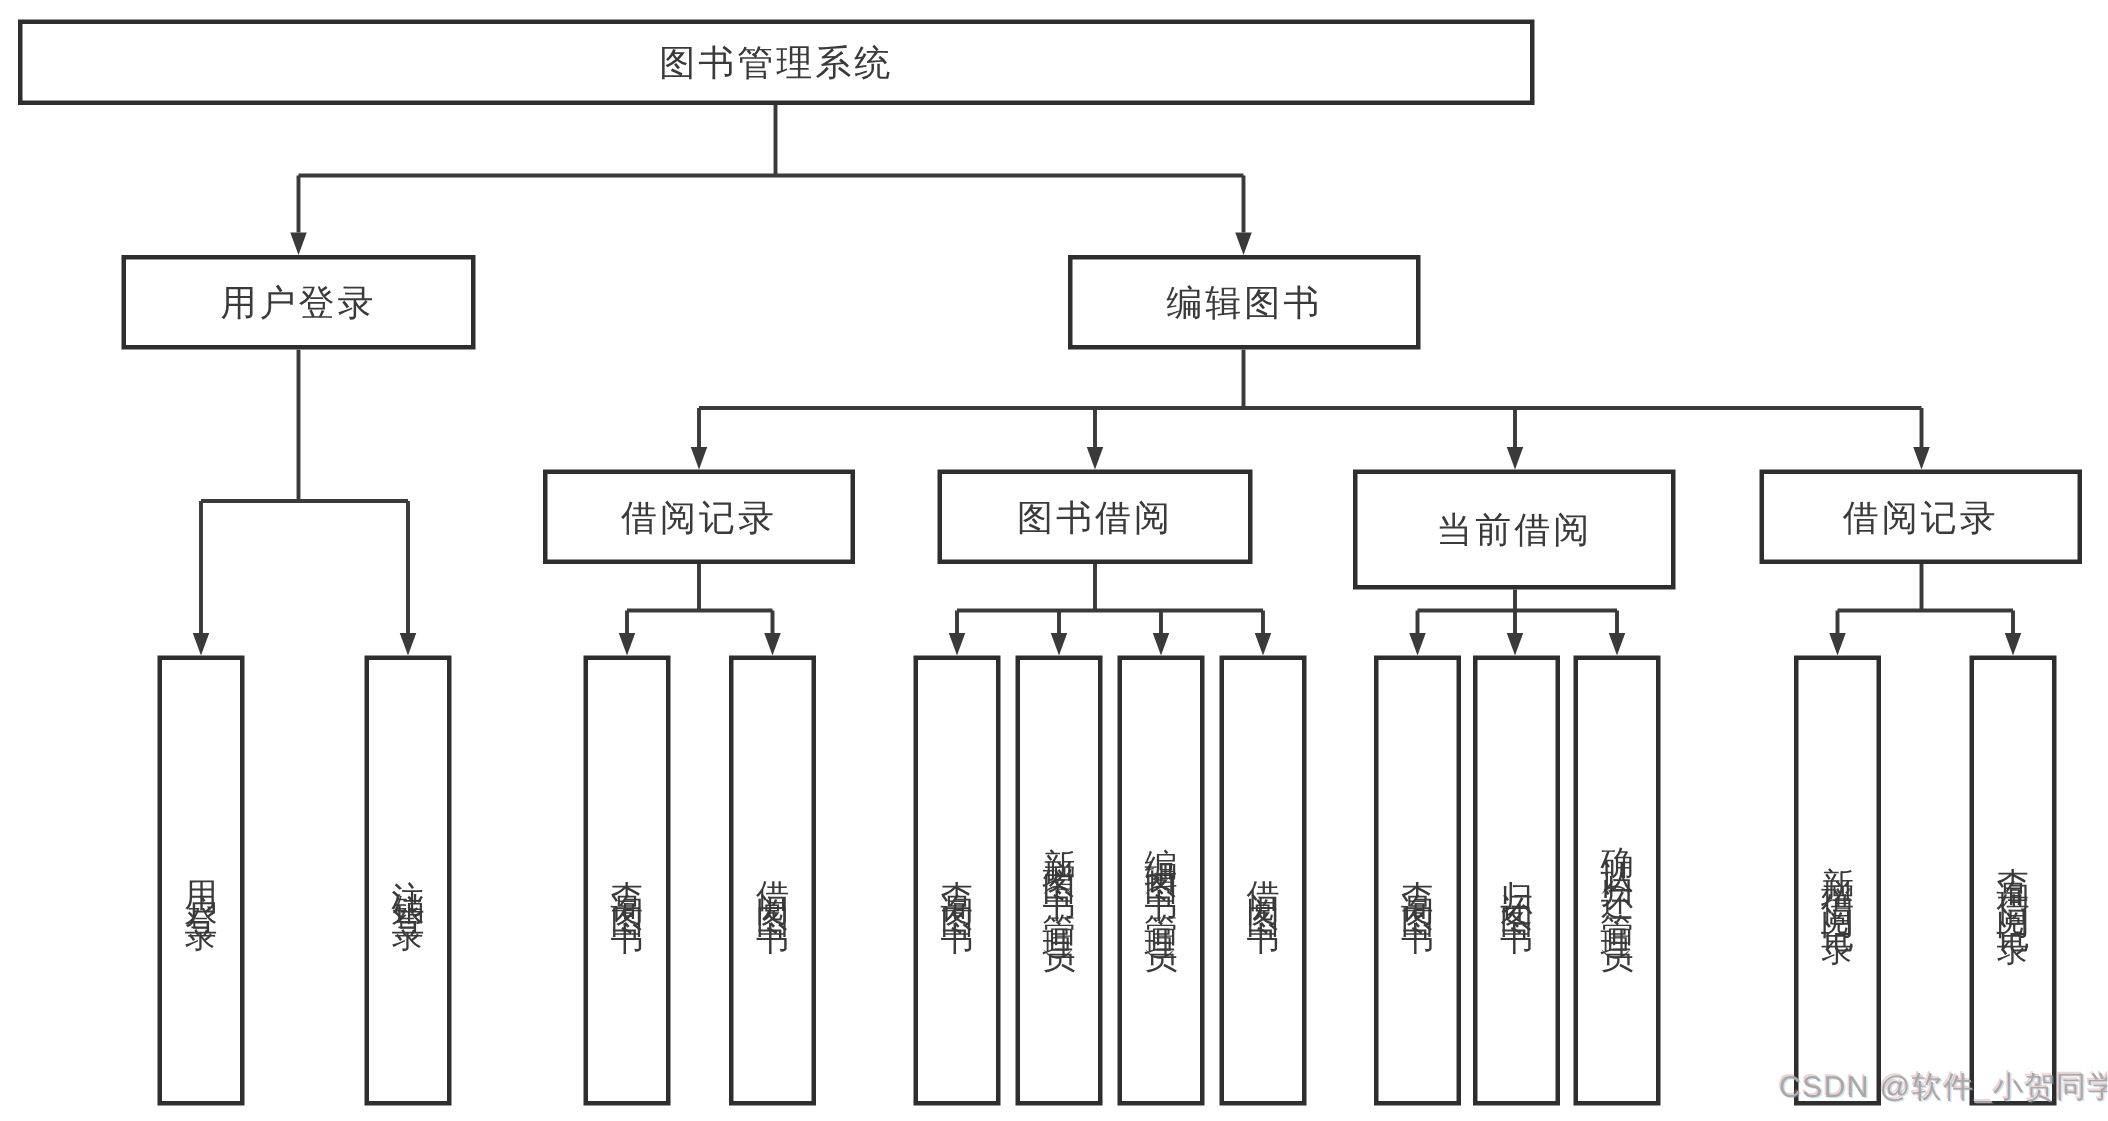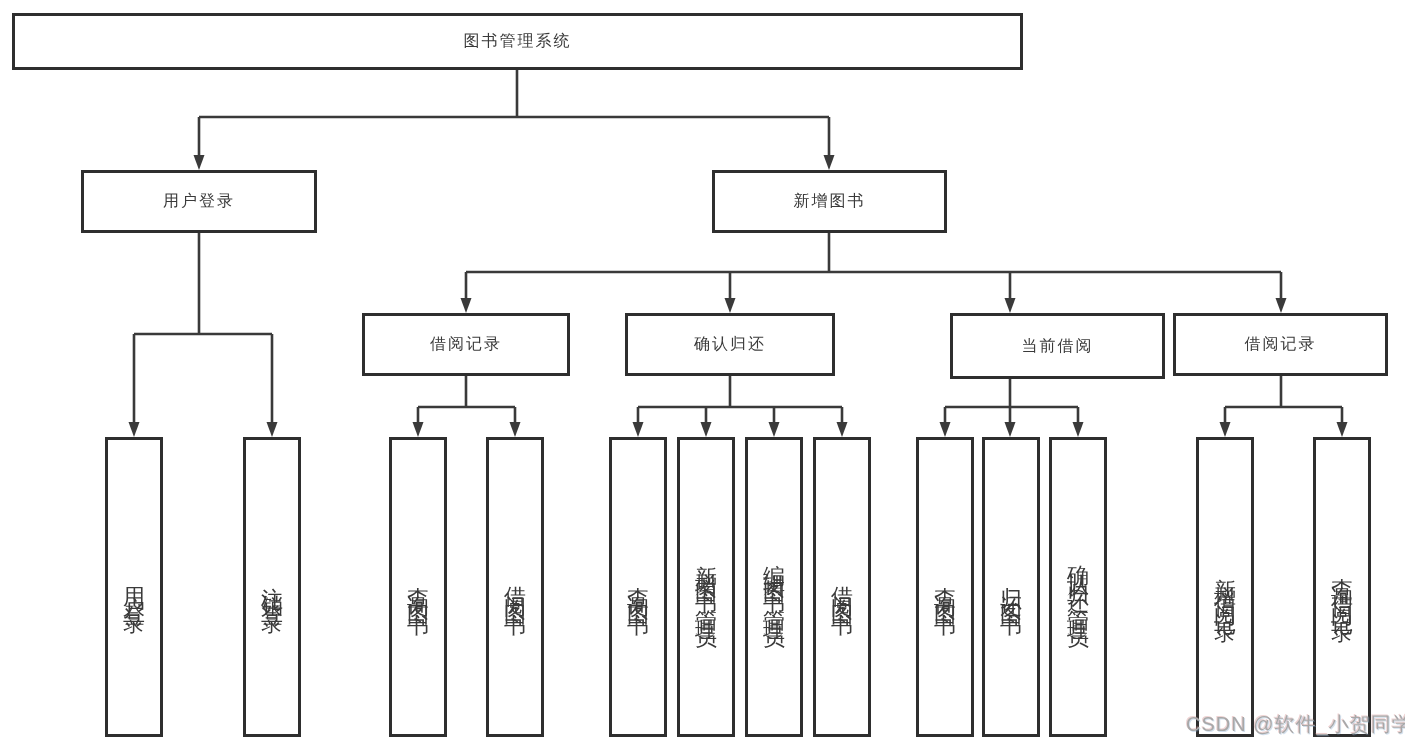--- a/index.html
+++ b/index.html
@@ -5,34 +5,34 @@
   html,body{margin:0;padding:0;background:#ffffff;}
   .canvas{
     position:relative;width:1405px;height:747px;background:#fff;
     font-family:"Liberation Sans",sans-serif;color:#3a3a3a;overflow:hidden;
   }
   .wires{position:absolute;left:0;top:0;z-index:0;}
   .node{
     position:absolute;background:#fff;border:3px solid #2e2e2e;box-sizing:border-box;
     display:flex;align-items:center;justify-content:center;z-index:1;
   }
-  .node .hlabel{font-size:16px;letter-spacing:2px;white-space:nowrap;color:#3a3a3a;}
+  .node .hlabel{font-size:24px;letter-spacing:2px;white-space:nowrap;color:#3a3a3a;}
   .node .vtext{
     writing-mode:vertical-rl;text-orientation:mixed;line-height:1;
     font-size:22px;letter-spacing:9px;color:#3a3a3a;
   }
   
   .n-root{left:12px;top:13px;width:1011px;height:57px;}
   
   .n-l2a{left:81px;top:170px;width:236px;height:63px;}
   .n-l2b{left:712px;top:170px;width:235px;height:63px;}
   
   .n-l3a{left:362px;top:313px;width:208px;height:63px;}
   .n-l3b{left:625px;top:313px;width:210px;height:63px;}
-  .n-l3c{left:902px;top:313px;width:215px;height:66px;margin-left:48px;}
+  .n-l3c{left:902px;top:313px;width:215px;height:80px;}
   .n-l3d{left:1173px;top:313px;width:215px;height:63px;}
   
   .leaf{top:437px;width:58px;height:300px;}
   .p1{left:105px;} .p2{left:243px;}
   .p3{left:389px;} .p4{left:486px;}
   .p5{left:609px;} .p6{left:677px;} .p7{left:745px;} .p8{left:813px;}
   .p9{left:916px;} .p10{left:982px;} .p11{left:1049px;}
   .p12{left:1196px;} .p13{left:1313px;}
   .watermark{
     position:absolute;left:1186px;top:711px;z-index:2;
@@ -79,28 +79,28 @@
   </svg>
 
   <div class="node n-root">
     <span class="hlabel">图书管理系统</span>
   </div>
 
   <div class="node n-l2a">
     <span class="hlabel">用户登录</span>
   </div>
   <div class="node n-l2b">
-    <span class="hlabel">新增图书</span>
+    <span class="hlabel">编辑图书</span>
   </div>
 
   <div class="node n-l3a">
     <span class="hlabel">借阅记录</span>
   </div>
   <div class="node n-l3b">
-    <span class="hlabel">确认归还</span>
+    <span class="hlabel">图书借阅</span>
   </div>
   <div class="node n-l3c">
     <span class="hlabel">当前借阅</span>
   </div>
   <div class="node n-l3d">
     <span class="hlabel">借阅记录</span>
   </div>
 
   <div class="node leaf p1">
     <span class="vtext">用户登录</span>

